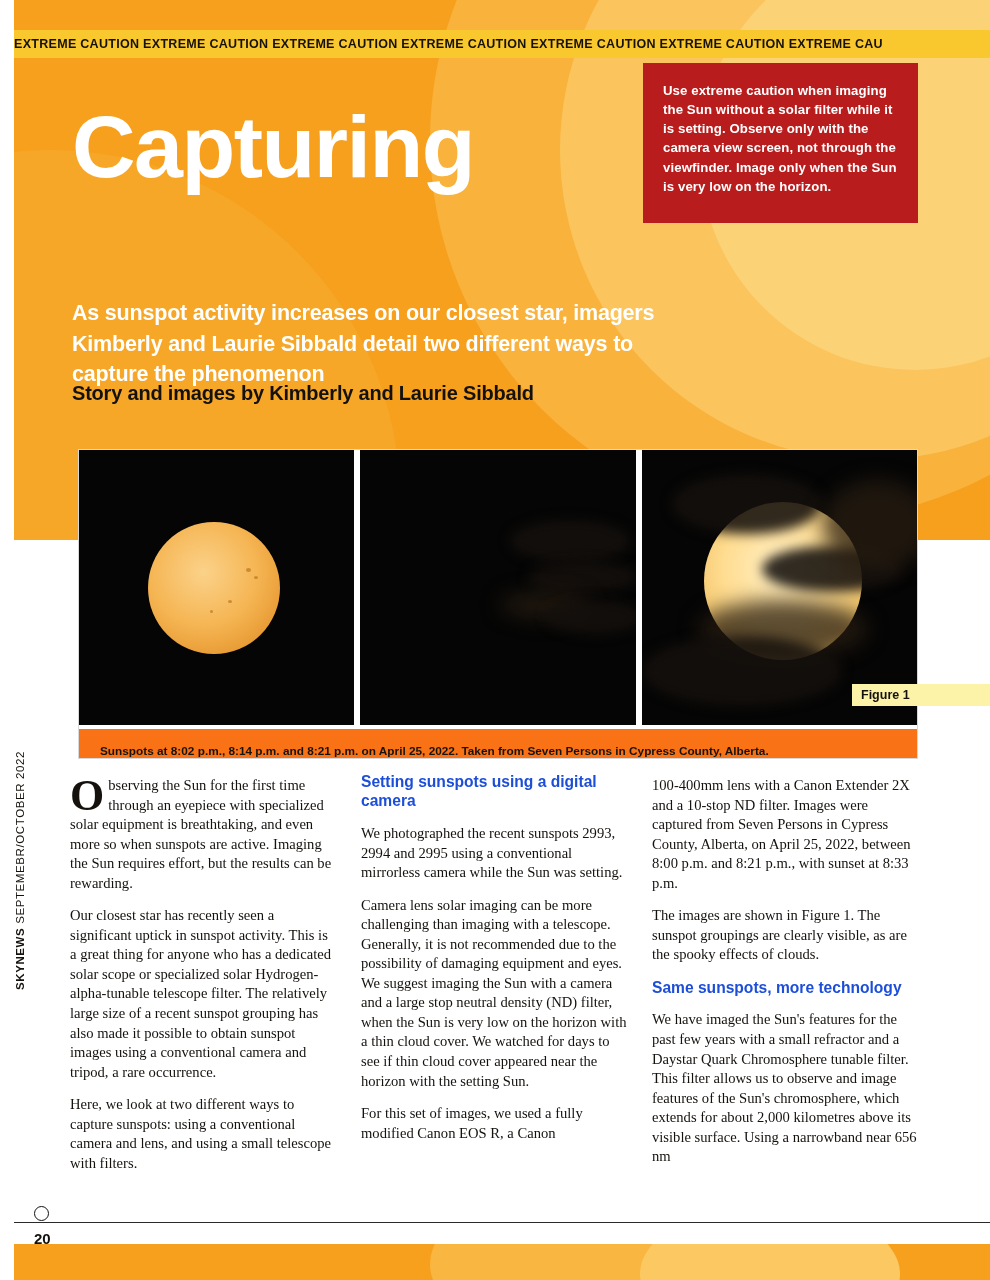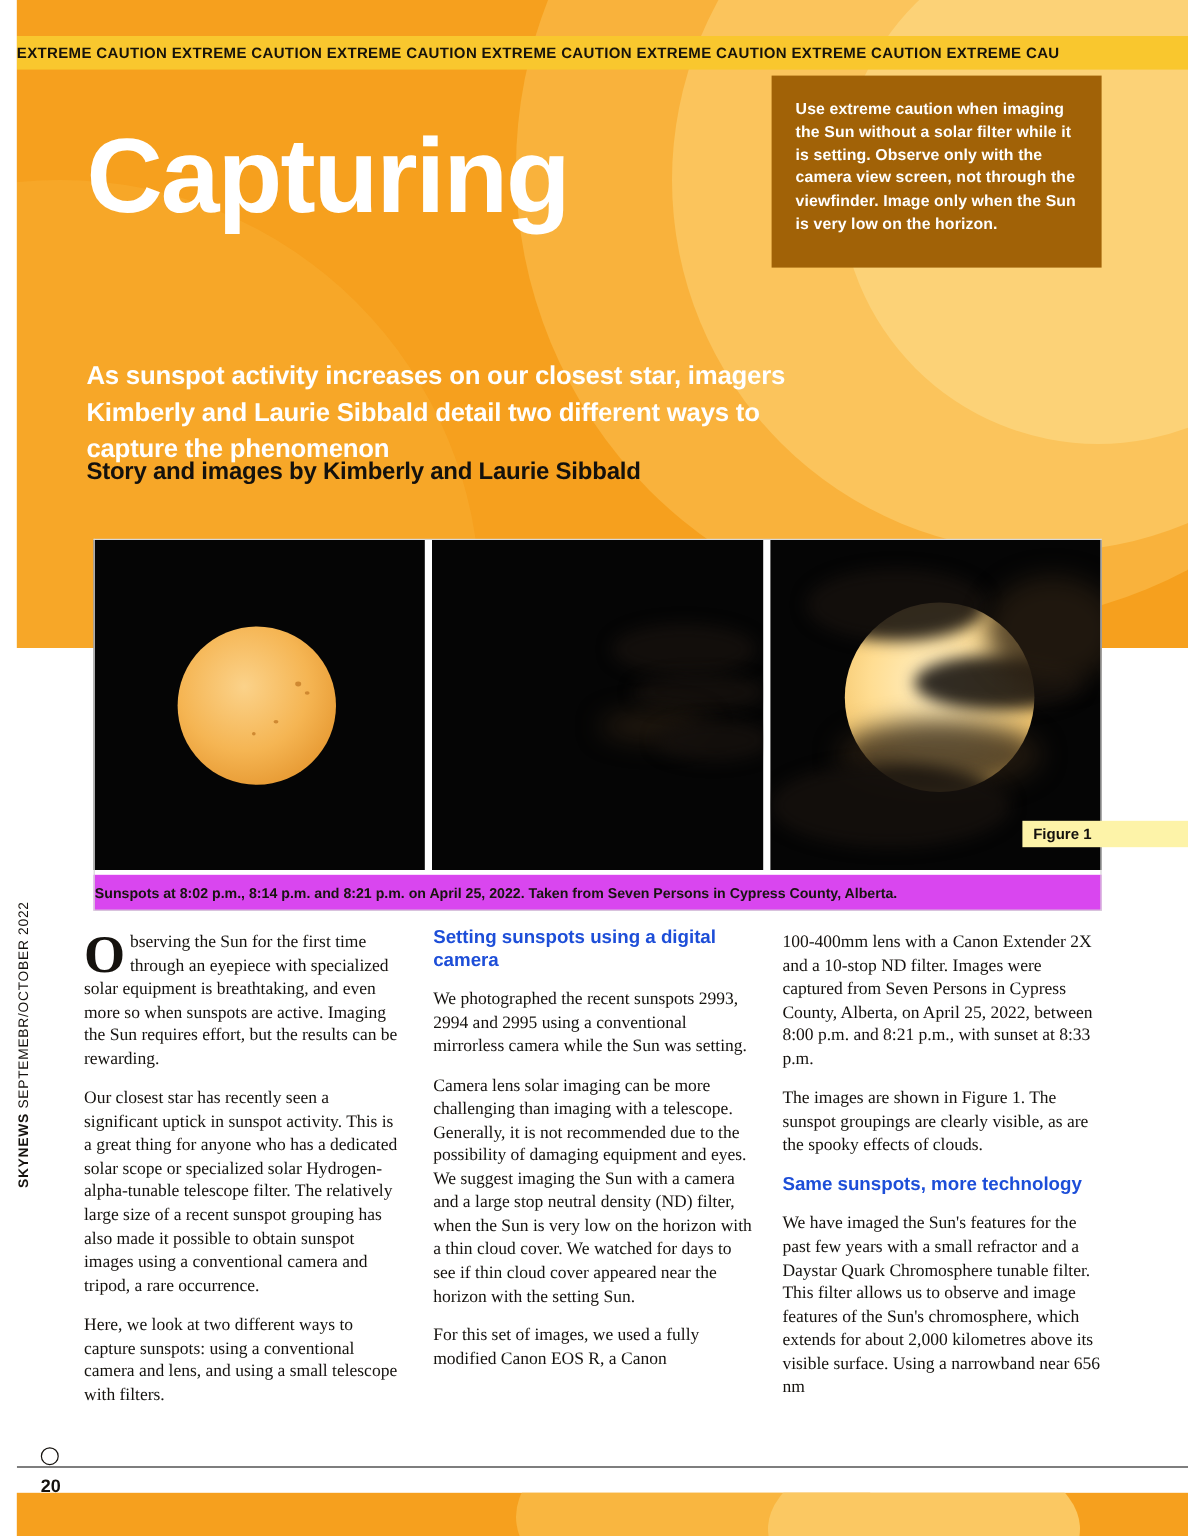--- a/index.html
+++ b/index.html
@@ -78,21 +78,21 @@
     letter-spacing: .3px;
     color: #16120a;
   }
 
   
   .caution-box {
     position: absolute;
     left: 643px; top: 63px;
     width: 275px;
     height: 160px;
-    background: #a16207;
+    background: #b91c1c;
     color: #ffffff;
     box-sizing: border-box;
     padding: 18px 20px 10px 20px;
   }
   .caution-box p {
     margin: 0;
     font-size: 13.2px;
     line-height: 1.45;
     font-weight: bold;
     letter-spacing: .1px;
@@ -206,23 +206,23 @@
 
   .caption-bar {
     position: absolute;
     left: 78px; top: 729px;
     width: 840px;
     height: 30px;
     border: 1px solid #d8d8d8;
     border-top: none;
     box-sizing: border-box;
     display: flex;
-    align-items: center;
-    padding-left: 0;
-    background: #d946ef;
+    align-items: flex-end;
+    padding-left: 21px;
+    background: #f97316;
   }
   .caption-bar span {
     font-size: 11.8px;
     font-weight: bold;
     color: #17140f;
   }
   .photo-frame-border {
     position: absolute;
     left: 78px; top: 449px;
     width: 840px; height: 280px;

